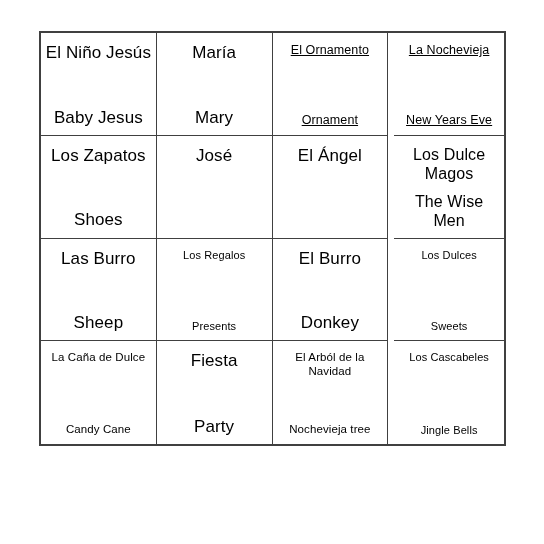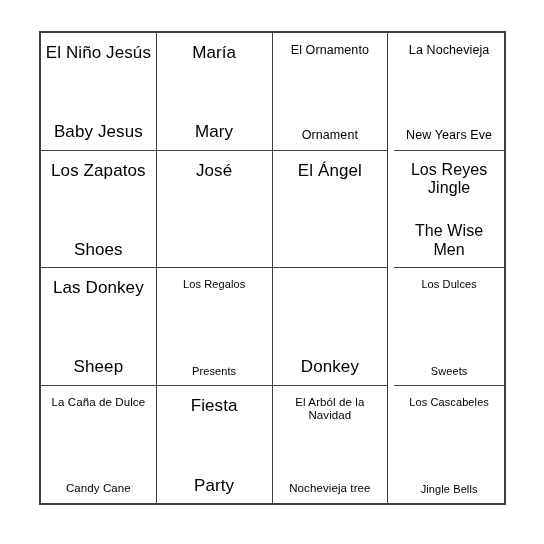--- a/index.html
+++ b/index.html
@@ -8,21 +8,21 @@
     width: 544px;
     height: 544px;
     background: #ffffff;
     font-family: "Liberation Sans", sans-serif;
   }
   #bingo-card {
     position: absolute;
     left: 39px;
     top: 31px;
     width: 467px;
-    height: 474px;
+    height: 415px;
     box-sizing: border-box;
     border: 2px solid #404040;
     display: grid;
     grid-template-columns: repeat(4, 1fr);
     grid-template-rows: repeat(4, 1fr);
     background: #ffffff;
   }
   .cell {
     position: relative;
     box-sizing: border-box;
@@ -52,21 +52,21 @@
     text-align: center;
     color: #000000;
     line-height: 1.18;
     letter-spacing: 0.1px;
   }
 
   
   .fs-xl { font-size: 17px; }
   .fs-lg { font-size: 16px; }
   .fs-md { font-size: 11px; }
-  .fs-sm { font-size: 12.5px; }
+  .fs-sm { font-size: 12.5px; text-decoration: underline; }
   .fs-xs { font-size: 11.5px; }
 </style>
 </head>
 <body>
 
 <div id="bingo-card">
     <div class="cell">
       <div class="term fs-xl">El Niño Jesús</div>
       <div class="translation fs-xl">Baby Jesus</div>
     </div>
@@ -86,32 +86,33 @@
       <div class="term fs-xl">Los Zapatos</div>
       <div class="translation fs-xl">Shoes</div>
     </div>
     <div class="cell">
       <div class="term fs-xl">José</div>
     </div>
     <div class="cell">
       <div class="term fs-xl">El Ángel</div>
     </div>
     <div class="cell col-last">
-      <div class="term fs-lg">Los Reyes Jingle</div>
+      <div class="term fs-lg">Los Dulce Magos</div>
       <div class="translation fs-lg">The Wise Men</div>
     </div>
     <div class="cell">
-      <div class="term fs-xl">Las Donkey</div>
+      <div class="term fs-xl">Las Burro</div>
       <div class="translation fs-xl">Sheep</div>
     </div>
     <div class="cell">
       <div class="term fs-md">Los Regalos</div>
       <div class="translation fs-md">Presents</div>
     </div>
     <div class="cell">
+      <div class="term fs-xl">El Burro</div>
       <div class="translation fs-xl">Donkey</div>
     </div>
     <div class="cell col-last">
       <div class="term fs-md">Los Dulces</div>
       <div class="translation fs-md">Sweets</div>
     </div>
     <div class="cell row-last">
       <div class="term fs-xs">La Caña de Dulce</div>
       <div class="translation fs-xs">Candy Cane</div>
     </div>

